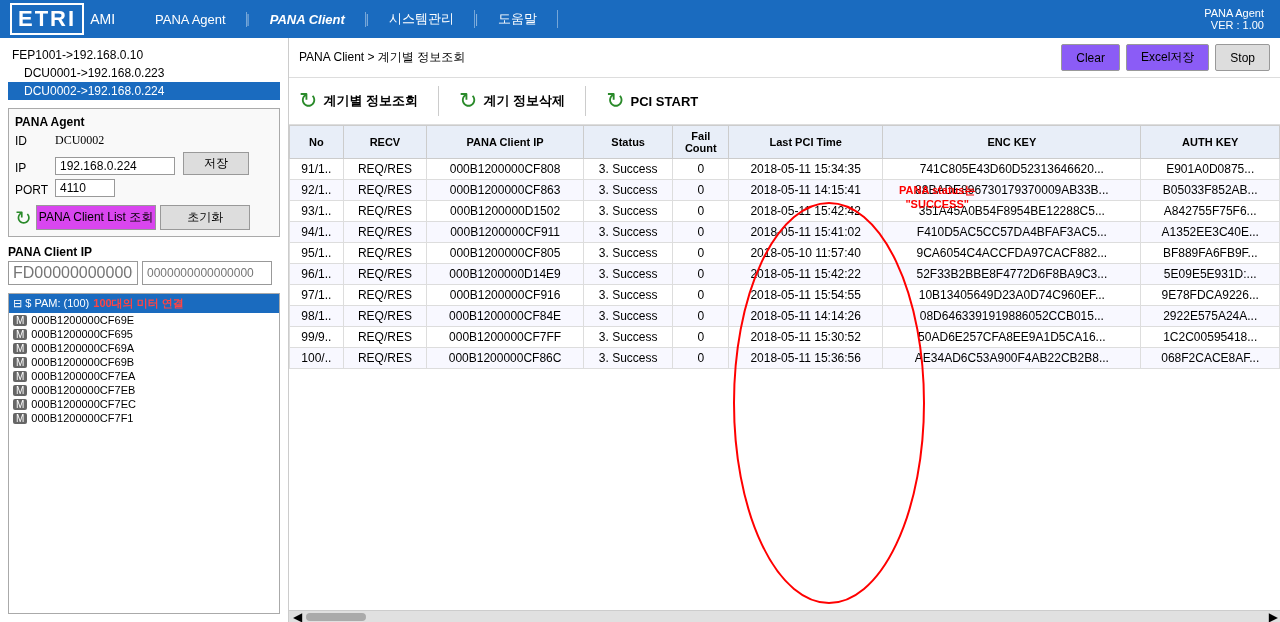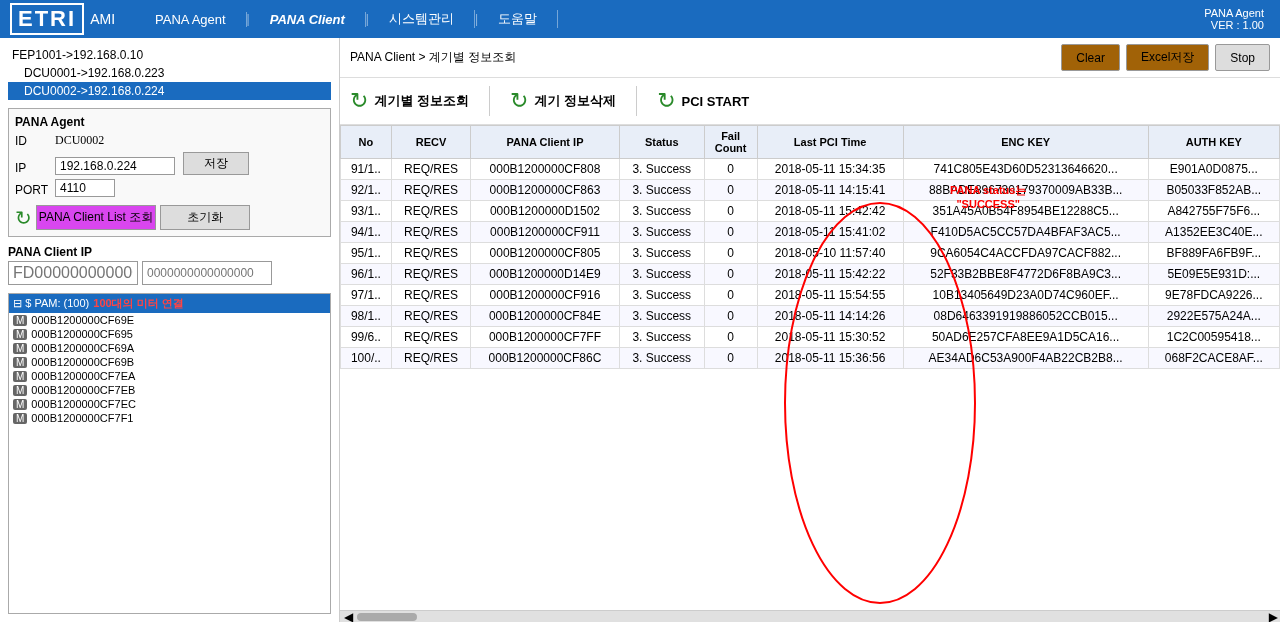--- a/index.html
+++ b/index.html
@@ -19,21 +19,21 @@
       color: white; font-size: 13px; padding: 0 20px; cursor: pointer; border-right: 1px solid rgba(255,255,255,0.4);
     }
     .nav-item.active { font-weight: bold; font-style: italic; }
     .nav-right { margin-left: auto; color: white; font-size: 11px; text-align: right; padding-right: 6px; }
 
     
     .main-layout { display: flex; height: calc(622px - 38px); }
 
     
     .sidebar {
-      width: 340px; background: white; border-right: 1px solid #ccc; display: flex; flex-direction: column; padding: 8px;
+      width: 289px; background: white; border-right: 1px solid #ccc; display: flex; flex-direction: column; padding: 8px;
     }
     .tree-item { font-size: 12px; padding: 2px 4px; cursor: pointer; }
     .tree-item.selected { background: #1a6bbf; color: white; }
     .tree-item.indent1 { padding-left: 16px; }
 
     .sidebar-section { border: 1px solid #aaa; margin-top: 8px; padding: 6px; background: #f9f9f9; }
     .sidebar-section-title { font-weight: bold; font-size: 12px; margin-bottom: 4px; }
     .field-row { display: flex; align-items: flex-end; margin-bottom: 4px; }
     .field-label { width: 40px; font-size: 12px; }
     .field-value { font-size: 12px; font-family: Liberation Serif, serif; }
@@ -63,21 +63,21 @@
     
     .content { flex: 1; display: flex; flex-direction: column; background: white; overflow: hidden; }
 
     .content-header {
       display: flex; align-items: center; padding: 6px 10px; border-bottom: 1px solid #ddd;
       justify-content: space-between;
     }
     .breadcrumb { font-size: 12px; }
     .header-btns { display: flex; gap: 6px; }
     .header-btn {
-      background: #a16207; border: 1px solid #999; padding: 4px 14px; font-size: 12px; cursor: pointer;
+      background: #8b5cf6; border: 1px solid #999; padding: 4px 14px; font-size: 12px; cursor: pointer;
       border-radius: 2px;
     }
     .header-btn.stop { background: #ddd; }
 
     .toolbar {
       display: flex; align-items: center; padding: 8px 10px; border-bottom: 1px solid #ddd; gap: 20px;
     }
     .toolbar-item { display: flex; align-items: center; gap: 6px; cursor: pointer; }
     .toolbar-text { font-size: 13px; font-weight: bold; }
     .toolbar-divider { width: 1px; height: 30px; background: #ccc; }
@@ -328,21 +328,21 @@
               <td>98/1..</td>
               <td>REQ/RES</td>
               <td>000B1200000CF84E</td>
               <td style="color: rgb(0, 0, 0);">3. Success</td>
               <td>0</td>
               <td>2018-05-11 14:14:26</td>
               <td>08D6463391919886052CCB015...</td>
               <td>2922E575A24A...</td>
             </tr>
             <tr>
-              <td>99/6..</td>
+              <td>99/9..</td>
               <td>REQ/RES</td>
               <td>000B1200000CF7FF</td>
               <td style="color: rgb(0, 0, 0);">3. Success</td>
               <td>0</td>
               <td>2018-05-11 15:30:52</td>
               <td>50AD6E257CFA8EE9A1D5CA16...</td>
               <td>1C2C00595418...</td>
             </tr>
             <tr>
               <td>100/..</td>

